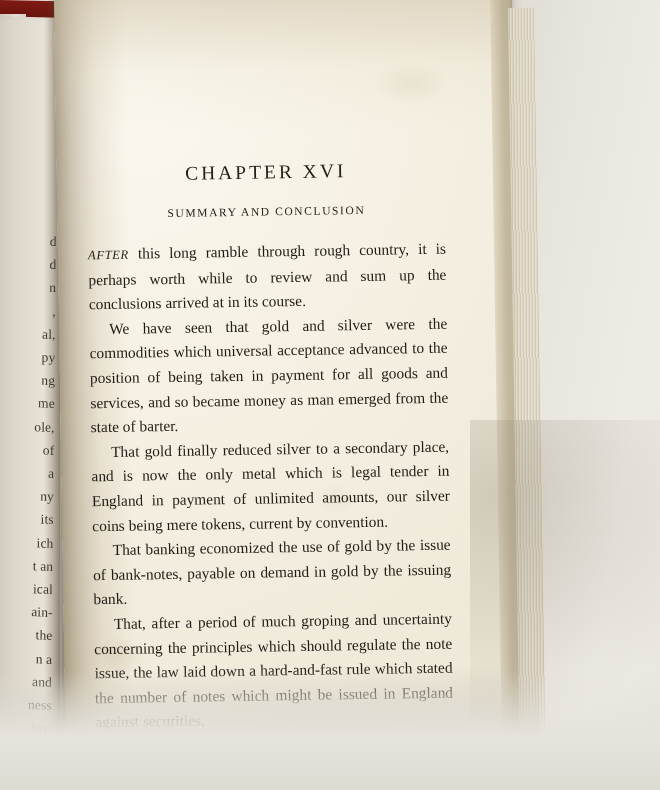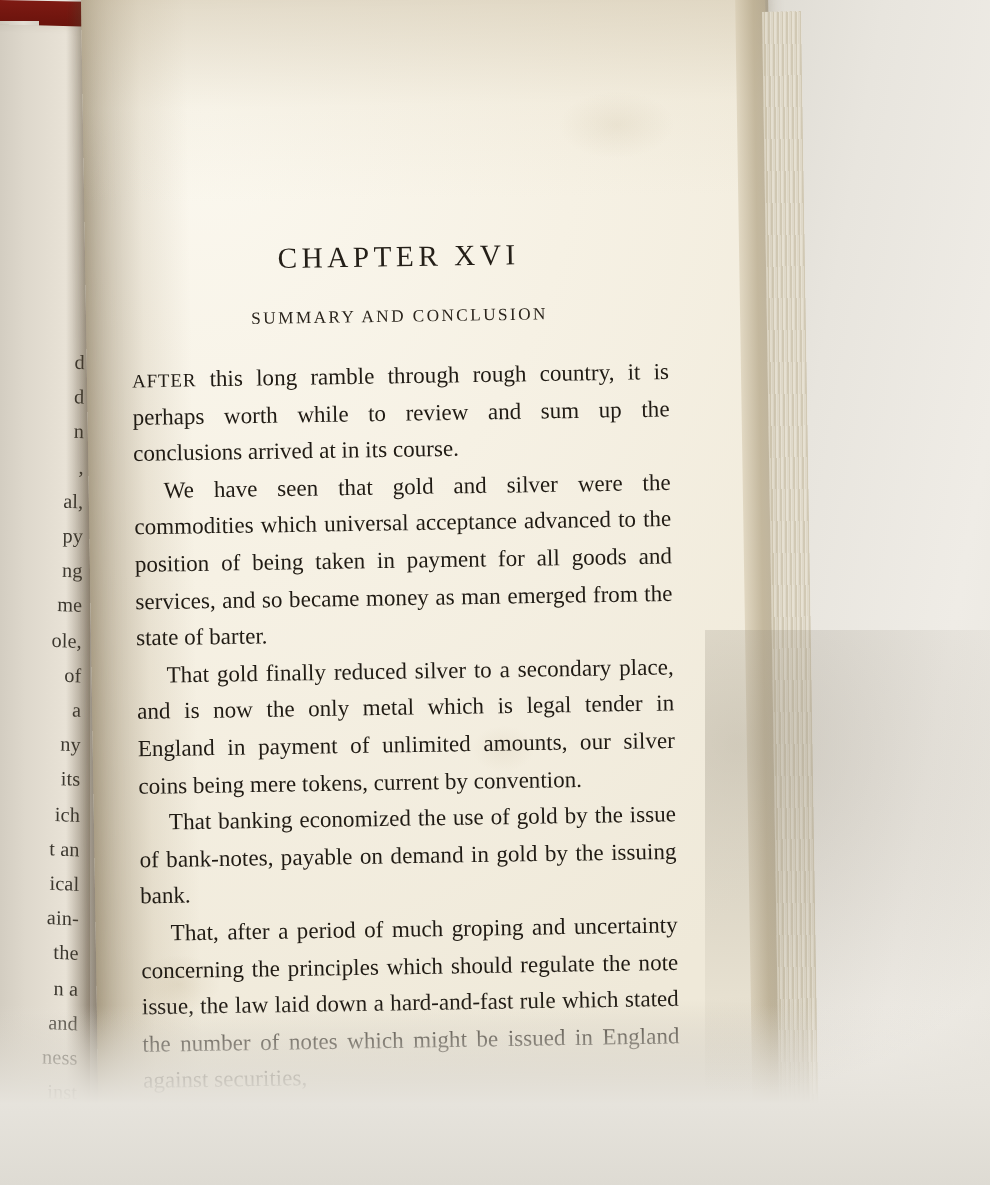--- a/index.html
+++ b/index.html
@@ -158,20 +158,21 @@
     line-height: 24.6px;
     margin: 0;
     text-align: justify;
     text-indent: 0;
     color: #201b14;
   }
   .para + .para { text-indent: 20px; }
   .smallcaps {
     font-size: 12.6px;
     letter-spacing: .6px;
+    font-style: italic;
   }
 
   
   .foxing {
     position: absolute; inset: 0;
     background:
       radial-gradient(40px 28px at 12% 86%, rgba(170,150,110,.16), rgba(0,0,0,0) 70%),
       radial-gradient(55px 32px at 78% 12%, rgba(170,150,110,.12), rgba(0,0,0,0) 70%),
       radial-gradient(30px 22px at 60% 66%, rgba(170,150,110,.10), rgba(0,0,0,0) 70%);
     pointer-events: none;

